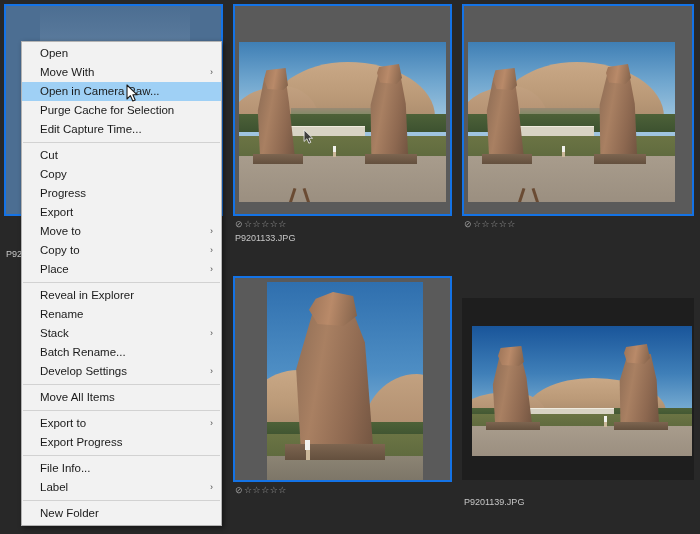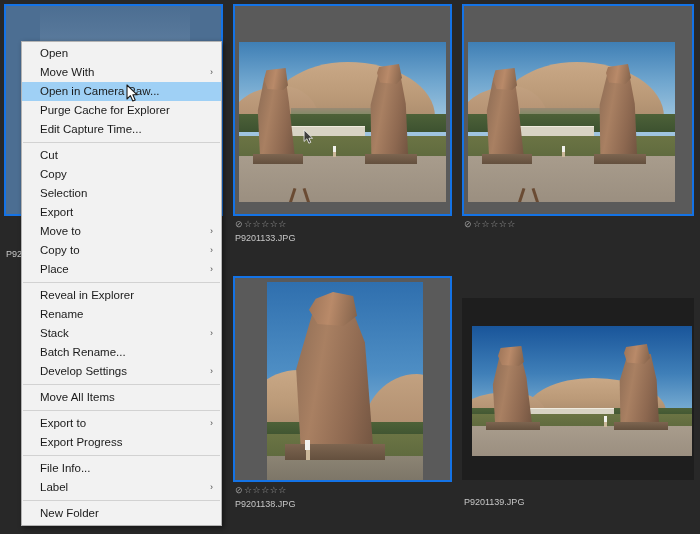--- a/index.html
+++ b/index.html
@@ -290,21 +290,20 @@
           <div class="statue-head" style="left:42px;top:10px;width:48px;height:34px;clip-path:polygon(14% 20%,50% 0,92% 12%,100% 70%,72% 100%,18% 94%,0 52%);"></div>
           <div class="plinth" style="left:18px;top:162px;width:100px;height:16px;"></div>
           <div class="person" style="left:38px;top:158px;width:5px;height:10px;"></div>
           <div class="person-legs" style="left:39px;top:168px;width:4px;height:10px;"></div>
         </div>
       </div>
       <div class="meta">
         <div class="rating">
           <span class="reject-icon">⊘</span><span>☆☆☆☆☆</span>
         </div>
-        <div class="filename">P9201138.JPG</div>
       </div>
     </div>
 
     <div class="cell unselected tall">
       <div class="thumb-box" style="margin-top:22px;height:182px;">
         <div class="photo" style="left:8px;top:26px;width:220px;height:130px;">
           <div class="sky" style="height:86px;background:linear-gradient(#19559a 0%,#3f7fb8 55%,#7aaed3 100%);"></div>
           <div class="mountain" style="left:54px;top:52px;width:140px;height:38px;"></div>
           <div class="mountain2" style="left:-16px;top:66px;width:90px;height:24px;"></div>
           <div class="trees" style="left:0;top:82px;width:220px;height:10px;"></div>
@@ -331,26 +330,26 @@
   </div>
 
   <svg class="cursor-2" viewBox="0 0 12 18">
     <path d="M1 1 L1 14 L4.2 11 L6.4 16 L8.6 15 L6.5 10.4 L10.6 10.4 Z" fill="#3a3a3a" stroke="#ededed" stroke-width="1"></path>
   </svg>
 
   <div class="menu" id="menu">
       <div class="mi"><span>Open</span></div>
       <div class="mi"><span>Move With</span><span class="arrow">›</span></div>
       <div class="mi hl"><span>Open in Camera Raw...</span></div>
-      <div class="mi"><span>Purge Cache for Explorer</span></div>
+      <div class="mi"><span>Purge Cache for Selection</span></div>
       <div class="mi"><span>Edit Capture Time...</span></div>
       <div class="sep"></div>
       <div class="mi"><span>Cut</span></div>
       <div class="mi"><span>Copy</span></div>
-      <div class="mi"><span>Selection</span></div>
+      <div class="mi"><span>Progress</span></div>
       <div class="mi"><span>Export</span></div>
       <div class="mi"><span>Move to</span><span class="arrow">›</span></div>
       <div class="mi"><span>Copy to</span><span class="arrow">›</span></div>
       <div class="mi"><span>Place</span><span class="arrow">›</span></div>
       <div class="sep"></div>
       <div class="mi"><span>Reveal in Explorer</span></div>
       <div class="mi"><span>Rename</span></div>
       <div class="mi"><span>Stack</span><span class="arrow">›</span></div>
       <div class="mi"><span>Batch Rename...</span></div>
       <div class="mi"><span>Develop Settings</span><span class="arrow">›</span></div>

